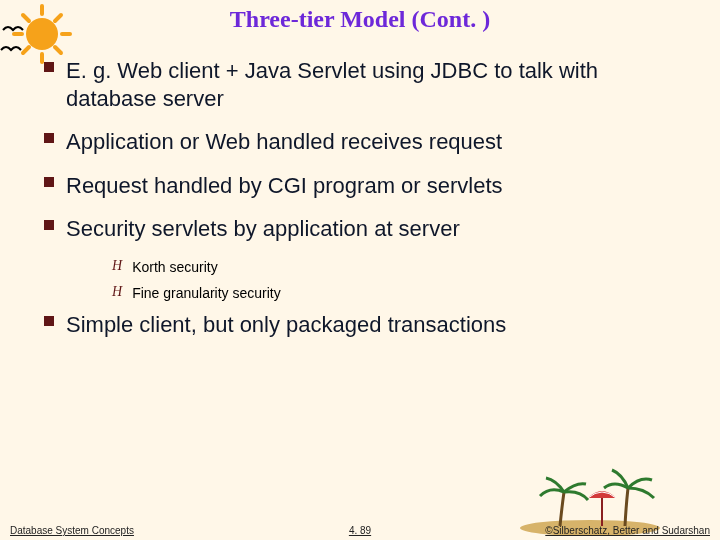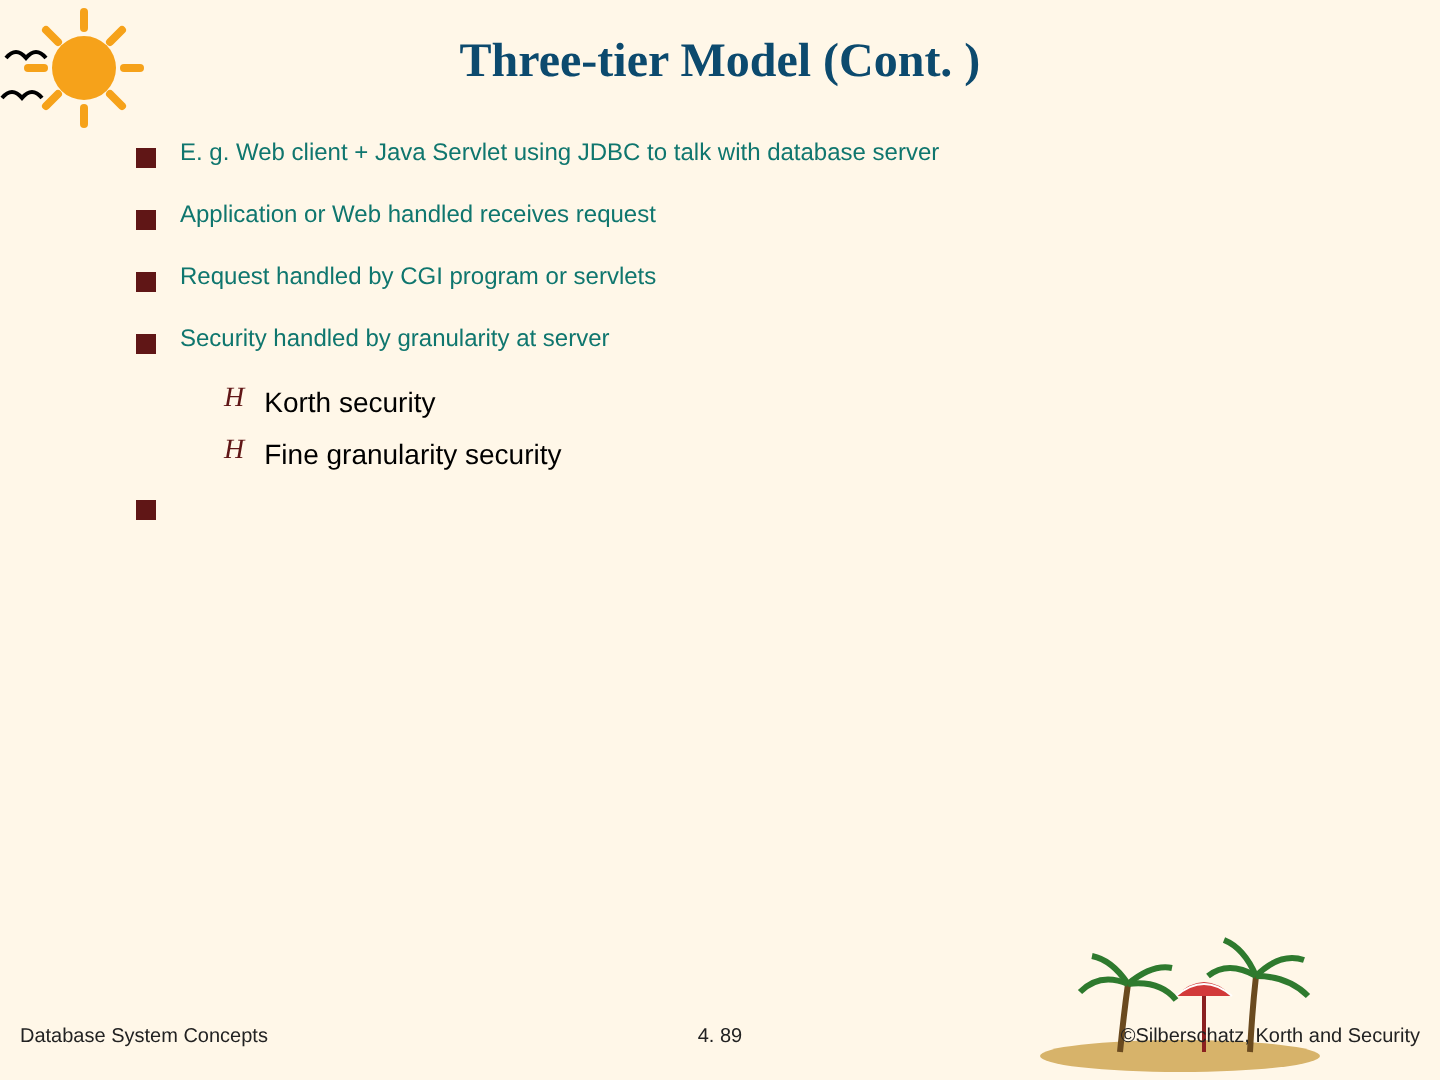--- a/index.html
+++ b/index.html
@@ -19,36 +19,35 @@
     width: 22px; height: 12px;
   }
   .bird.b1 { top: 22px; left: 2px; }
   .bird.b2 { top: 42px; left: 0px; }
 
   .title {
     text-align: center;
     font-family: Georgia, 'Times New Roman', serif;
     font-weight: bold;
     font-size: 24px;
-    color: #0c4a6e;
-    padding-top: 18px;
+    color: #6d28d9;
+    padding-top: 6px;
     padding-bottom: 24px;
   }
 
   .content {
     padding: 0 44px 0 44px;
   }
   .item {
     display: flex;
     align-items: flex-start;
     margin-bottom: 16px;
-    font-size: 12px;
-    color: #0f766e;
+    font-size: 22px;
+    color: #0f172a;
     line-height: 1.25;
-    margin-left: 24px;
   }
   .item .sq {
     flex: 0 0 auto;
     width: 10px; height: 10px;
     background: #601616;
     margin-top: 5px;
     margin-right: 12px;
   }
   .subitems {
     margin: 4px 0 10px 68px;
@@ -63,26 +62,27 @@
   .subitem .hmark {
     font-family: 'Comic Sans MS', cursive;
     font-style: italic;
     color: #601616;
     margin-right: 10px;
     line-height: 1;
   }
 
   .footer {
     position: absolute;
-    bottom: 16px; left: 0; right: 0;
+    bottom: 4px; left: 0; right: 0;
     display: flex;
     align-items: flex-end;
     font-size: 10px;
     color: #222;
     padding: 0 10px;
+    text-decoration: underline;
   }
   .footer .left { flex: 1; text-align: left; }
   .footer .center { flex: 0 0 auto; text-align: center; padding: 0 8px; }
   .footer .right { flex: 1; text-align: right; }
 
   .island {
     position: absolute;
     right: 50px;
     bottom: 4px;
     width: 160px;
@@ -129,34 +129,35 @@
   <div class="item">
     <span class="sq"></span>
     <span>Application or Web handled receives request</span>
   </div>
   <div class="item">
     <span class="sq"></span>
     <span>Request handled by CGI program or servlets</span>
   </div>
   <div class="item">
     <span class="sq"></span>
-    <span>Security handled by granularity at server</span>
+    <span>Security servlets by application at server</span>
   </div>
   <div class="subitems">
     <div class="subitem">
       <span class="hmark">H</span>
       <span>Korth security</span>
     </div>
     <div class="subitem">
       <span class="hmark">H</span>
       <span>Fine granularity security</span>
     </div>
   </div>
   <div class="item">
     <span class="sq"></span>
+    <span>Simple client, but only packaged transactions</span>
   </div>
 </div>
 
 <div class="island">
   <svg viewBox="0 0 160 80">
     <ellipse cx="80" cy="72" rx="70" ry="8" fill="#d7b36a"></ellipse>
 
     <g>
       <line x1="92" y1="70" x2="92" y2="40" stroke="#8a2020" stroke-width="2"></line>
       <path d="M78 42 Q92 28 106 42 Z" fill="#d23a3a"></path>
@@ -177,14 +178,14 @@
       <path d="M118 32 Q112 18 102 14" fill="none" stroke="#2e7a2e" stroke-width="3"></path>
       <path d="M118 32 Q130 20 142 24" fill="none" stroke="#2e7a2e" stroke-width="3"></path>
       <path d="M118 32 Q134 32 144 42" fill="none" stroke="#2e7a2e" stroke-width="3"></path>
     </g>
   </svg>
 </div>
 
 <div class="footer">
   <div class="left">Database System Concepts</div>
   <div class="center">4. 89</div>
-  <div class="right">©Silberschatz, Korth and Security</div>
+  <div class="right">©Silberschatz, Better and Sudarshan</div>
 </div>
 
 </body></html>

